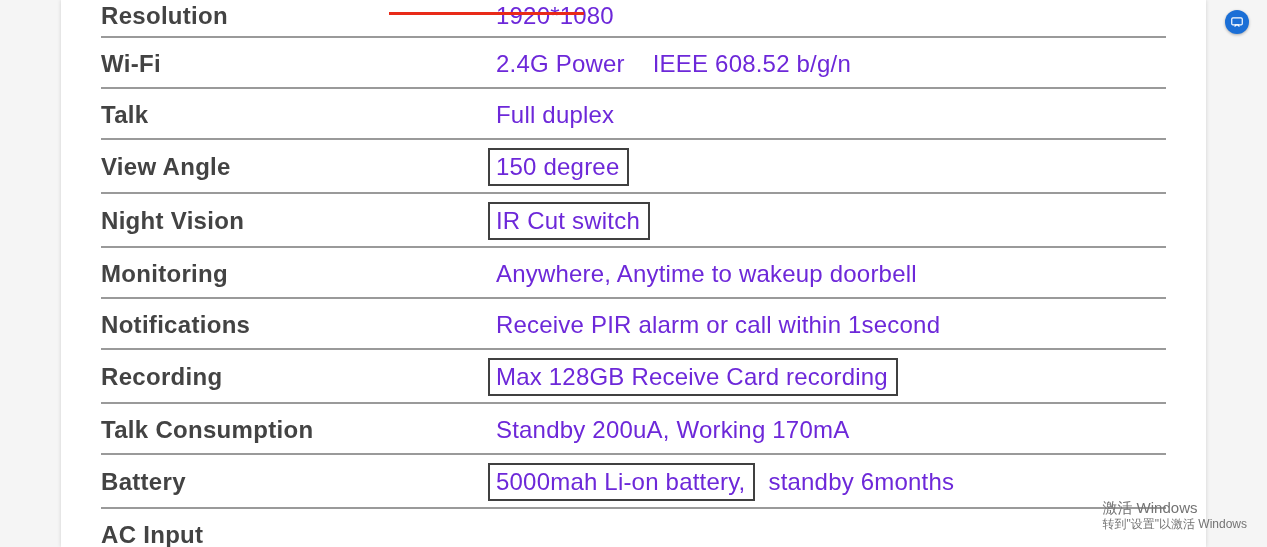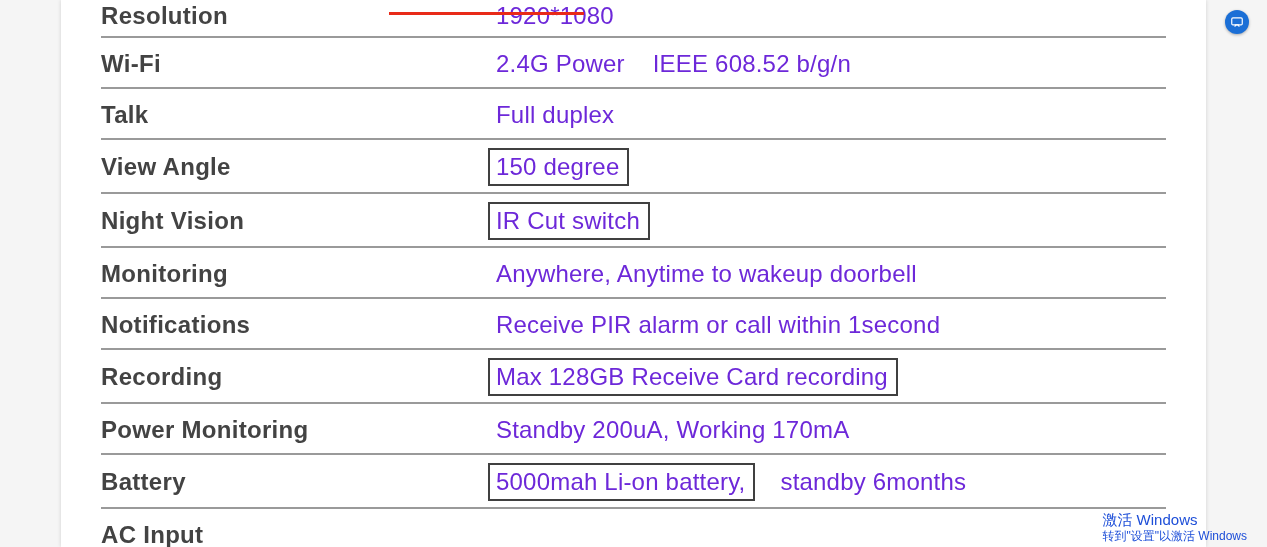--- a/index.html
+++ b/index.html
@@ -60,30 +60,30 @@
   }
   .hl {
     border: 2px solid #404040;
     padding: 2px 8px 2px 6px;
     margin-left: -8px;
     display: inline-block;
     line-height: 1.25;
   }
   .plain {
     display: inline-block;
-    padding: 0 0 0 25px;
+    padding: 0 0 0 13px;
   }
   .wifi-extra {
     margin-left: 28px;
   }
   .watermark {
     position: absolute;
     right: 20px;
-    bottom: 4px;
-    color: #1d4ed8;
+    bottom: 16px;
+    color: #737373;
     font-size: 15px;
     text-align: left;
     line-height: 1.2;
     pointer-events: none;
   }
   .watermark .sub {
     font-size: 12px;
   }
   .float-icon {
     position: absolute;
@@ -159,21 +159,21 @@
     </div>
 
     <div class="row">
       <div class="label">Recording</div>
       <div class="value">
         <span class="hl">Max 128GB Receive Card recording</span>
       </div>
     </div>
 
     <div class="row">
-      <div class="label">Power Monitoring</div>
+      <div class="label">Talk Consumption</div>
       <div class="value">
         <span>Standby 200uA, Working 170mA</span>
       </div>
     </div>
 
     <div class="row">
       <div class="label">Battery</div>
       <div class="value">
         <span class="hl">5000mah Li-on battery,</span>
         <span class="plain">standby 6months</span>

